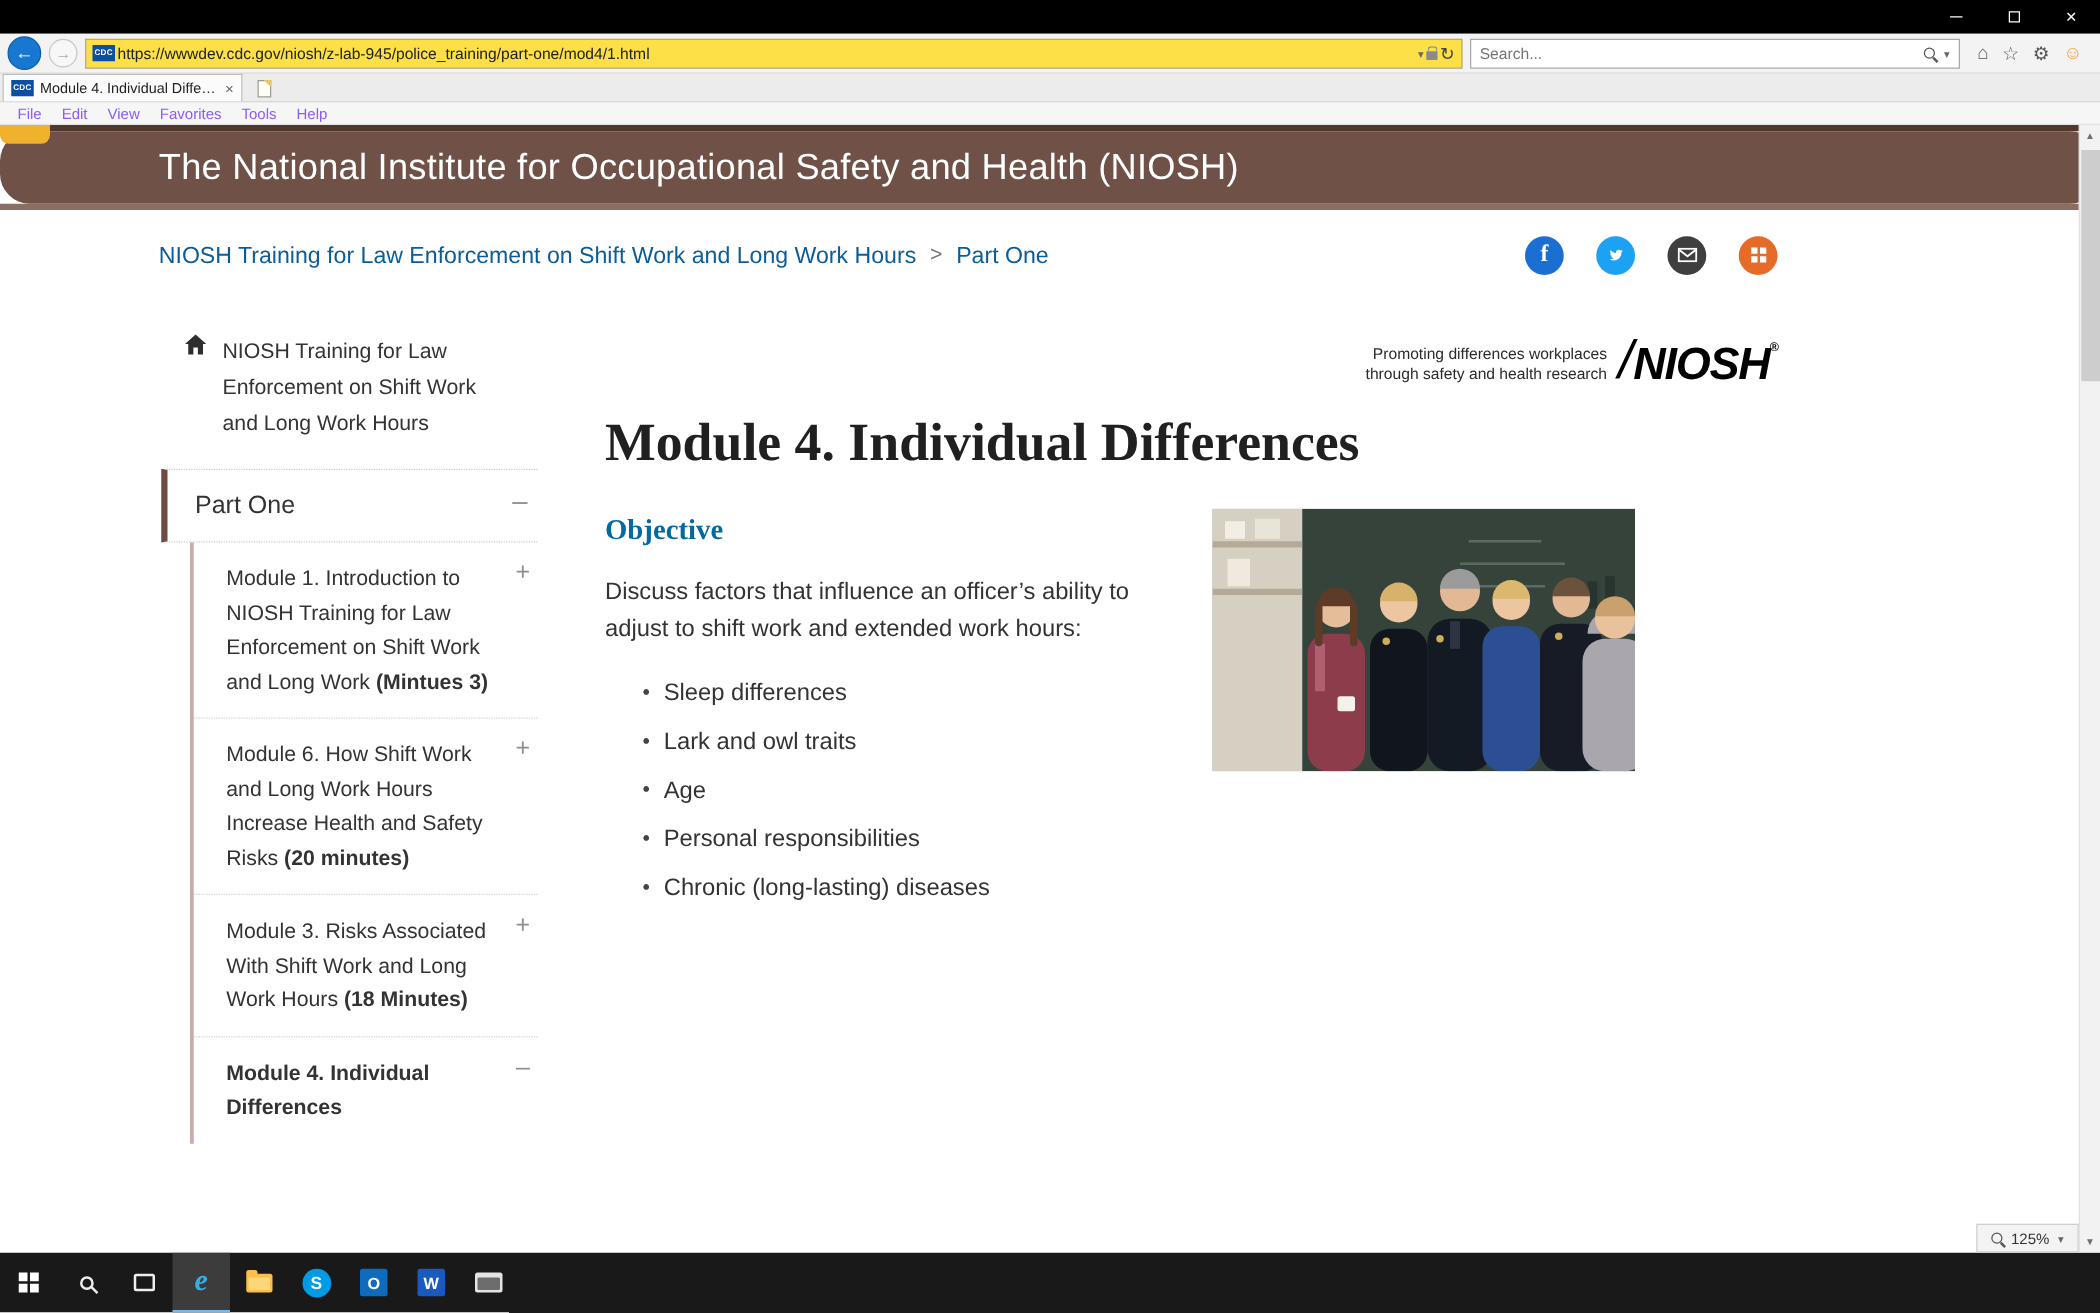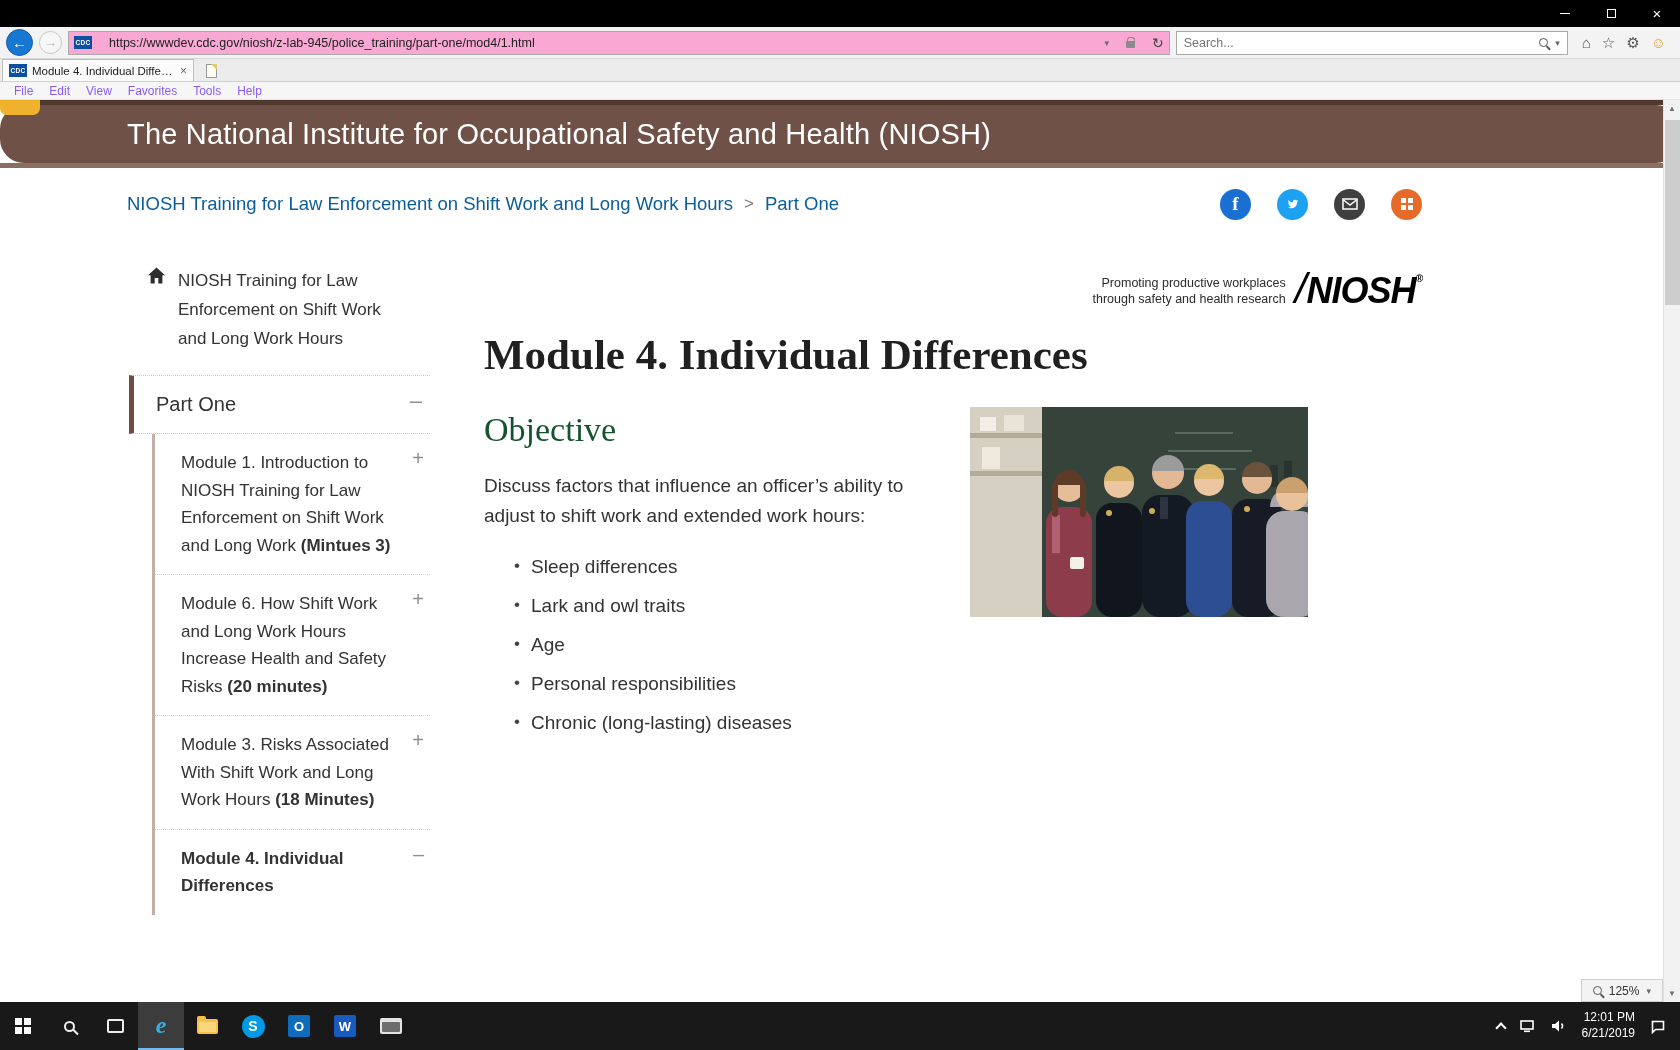--- a/index.html
+++ b/index.html
@@ -8,21 +8,21 @@
 
   
   .titlebar{height:27px;background:#000;display:flex;justify-content:flex-end;}
   .win-btn{width:46px;display:flex;align-items:center;justify-content:center;color:#fff;font-size:15px;}
   .glyph-min{width:10px;height:1px;background:#fff;display:block;}
   .glyph-max{width:9px;height:9px;border:1px solid #fff;display:block;}
 
   .navbar{height:32px;background:#f3f3f3;border-bottom:1px solid #d8d8d8;display:flex;align-items:center;padding:0 6px;gap:6px;}
   .nav-back{width:27px;height:27px;border-radius:50%;background:#1777d1;border:1px solid #0d5ca8;color:#fff;font-size:15px;display:flex;align-items:center;justify-content:center;flex:none;}
   .nav-fwd{width:23px;height:23px;border-radius:50%;background:#f7f7f7;border:1px solid #c7c7c7;color:#b0b0b0;font-size:13px;display:flex;align-items:center;justify-content:center;flex:none;}
-  .urlbar{flex:1;height:24px;background:#f9a8d4;border:1px solid #a9a9a9;display:flex;align-items:center;padding:0 5px;gap:17px;}
+  .urlbar{flex:1;height:24px;background:#fde047;border:1px solid #a9a9a9;display:flex;align-items:center;padding:0 5px;gap:2px;}
   .favicon{width:18px;height:13px;background:#0b4ea2;color:#fff;font-size:6.5px;font-weight:bold;display:flex;align-items:center;justify-content:center;letter-spacing:.3px;flex:none;}
   .url-input{flex:1;border:none;outline:none;background:transparent;font-size:12.5px;color:#222;font-family:"Liberation Sans",sans-serif;}
   .caret{color:#666;font-size:9px;}
   .refresh{color:#444;font-size:14px;}
   .lock{width:9px;height:7px;background:#8a8a8a;border-radius:1px;position:relative;margin-top:4px;flex:none;}
   .lock::before{content:'';position:absolute;top:-4px;left:1px;width:6px;height:5px;border:1.5px solid #8a8a8a;border-bottom:none;border-radius:3px 3px 0 0;}
   .searchbox{width:392px;height:24px;background:#fff;border:1px solid #a9a9a9;display:flex;align-items:center;padding:0 7px;gap:7px;}
   .search-input{flex:1;border:none;outline:none;background:transparent;font-size:12.5px;color:#666;font-family:"Liberation Sans",sans-serif;}
   .mag{width:9px;height:9px;border:1.5px solid #555;border-radius:50%;position:relative;flex:none;}
   .mag::after{content:'';position:absolute;width:5px;height:1.5px;background:#555;right:-4px;bottom:-2px;transform:rotate(45deg);}
@@ -75,21 +75,21 @@
   .logo-row{display:flex;justify-content:flex-end;align-items:center;gap:9px;}
   .tagline{text-align:right;font-size:12.5px;color:#2b2b2b;line-height:1.3;}
   .niosh-logo{display:flex;align-items:flex-start;font-style:italic;font-weight:bold;font-size:36px;color:#000;letter-spacing:-1px;}
   .logo-slash{font-weight:400;font-size:43px;line-height:.85;margin-right:1px;}
   .logo-reg{font-size:10px;margin-top:3px;}
   .page-title{font-family:"Liberation Serif",serif;font-size:43px;font-weight:700;color:#202020;margin-top:18px;}
   .content-row{display:flex;margin-top:4px;}
   .left-col{width:470px;flex:none;}
   .right-col{width:452px;margin-left:16px;flex:none;}
   .photo{width:338px;height:210px;margin-top:24px;display:block;}
-  .section-heading{font-family:"Liberation Serif",serif;font-size:34px;font-weight:400;color:#14532d;margin-top:28px;}
+  .section-heading{font-family:"Liberation Serif",serif;font-size:23px;font-weight:700;color:#0369a1;margin-top:28px;}
   .intro{font-size:19px;line-height:1.6;color:#333;margin-top:22px;width:464px;}
   .bullets{margin-top:16px;list-style:none;}
   .bullets li{position:relative;padding:8.5px 0 8.5px 47px;font-size:19px;color:#333;}
   .bullets li::before{content:"•";position:absolute;left:30px;top:8px;color:#444;font-size:17px;}
   .pagination{display:flex;gap:34px;margin-top:34px;}
   .page-box{width:452px;background:#efefef;border-radius:3px;padding:20px 22px 24px;}
   .page-label{font-size:27px;color:#1f1f1f;}
   .page-target{font-size:19px;color:#333;margin-top:10px;}
 
   
@@ -253,21 +253,21 @@
         <div class="module">
           <span>Module 4. Individual Differences</span>
           <span class="toggle">–</span>
         </div>
       </div>
     </div>
 
     <div class="main">
       <div class="logo-row">
         <div class="tagline">
-          <div>Promoting productive workplaces</div>
+          <div>Promoting differences workplaces</div>
           <div>through safety and health research</div>
         </div>
         <div class="niosh-logo">
           <span class="logo-slash">/</span>
           <span>NIOSH</span>
           <span class="logo-reg">®</span>
         </div>
       </div>
 
       <h1 class="page-title">Module 4. Individual Differences</h1>
@@ -389,31 +389,13 @@
   <div class="tb-btn">
       <span class="tile outlook">O</span>
     </div>
   <div class="tb-btn">
       <span class="tile word">W</span>
     </div>
   <div class="tb-btn">
       <span class="winapp"></span>
     </div>
 
-  <div class="tray">
-    <span class="chev-up"></span>
-    <svg width="16" height="13" viewBox="0 0 16 13">
-        <rect x="1" y="1" width="12" height="8" fill="none" stroke="#fff" stroke-width="1.6"></rect>
-        <rect x="4" y="10.5" width="6" height="1.6" fill="#fff"></rect>
-      </svg>
-    <svg width="16" height="14" viewBox="0 0 16 14">
-        <polygon points="1,5 4,5 8,1.5 8,12.5 4,9 1,9" fill="#fff"></polygon>
-        <path d="M10.5 4.5 q2.3 2.5 0 5" fill="none" stroke="#fff" stroke-width="1.4"></path>
-      </svg>
-    <div class="clock">
-      <div>12:01 PM</div>
-      <div>6/21/2019</div>
-    </div>
-    <svg width="16" height="15" viewBox="0 0 16 15">
-        <path d="M2.5 2.5 h11 v8 h-8 l-3 3 z" fill="none" stroke="#fff" stroke-width="1.6"></path>
-      </svg>
-  </div>
 </div>
 
 </body></html>

